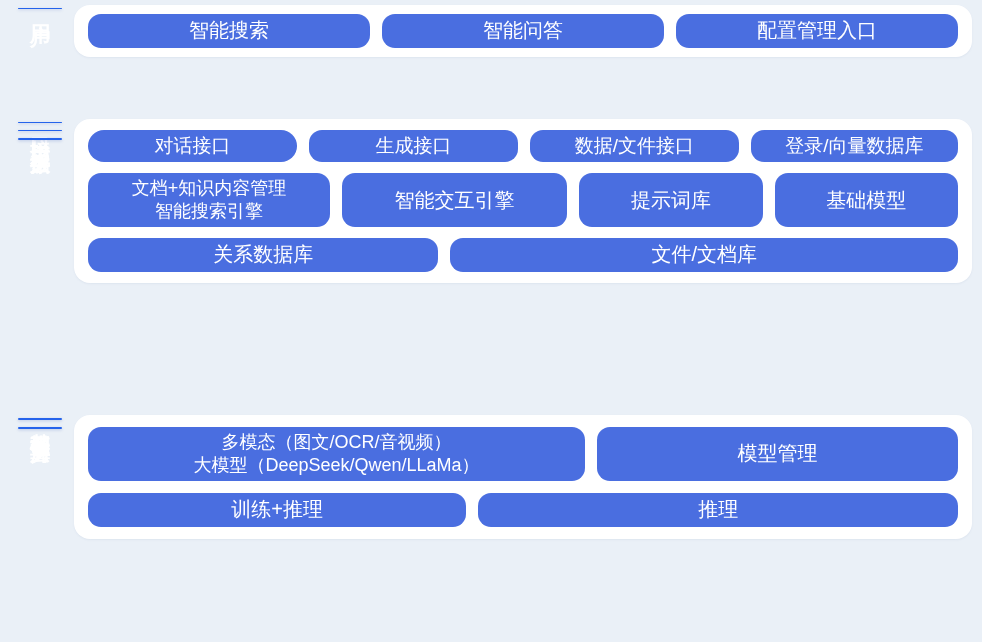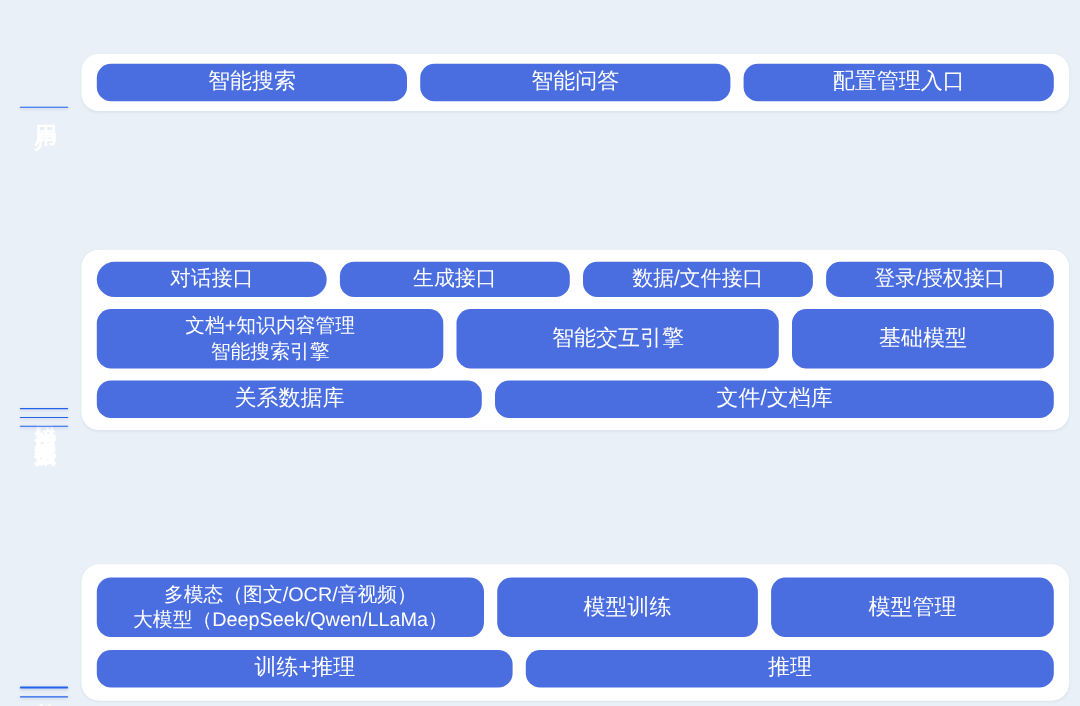--- a/index.html
+++ b/index.html
@@ -16,21 +16,21 @@
     width: 982px; height: 642px;
     box-sizing: border-box;
     padding: 0;
   }
 
   
   .band {
     position: absolute;
     left: 0; right: 0;
     display: flex;
-    align-items: flex-end;
+    align-items: flex-start;
   }
   .band-tabs {
     width: 62px;
     flex: 0 0 62px;
     display: flex;
     flex-direction: column;
     padding: 6px 0 6px 18px;
     box-sizing: border-box;
     gap: 7px;
   }
@@ -126,27 +126,28 @@
       <div class="vtab">接口</div>
       <div class="vtab">应用</div>
       <div class="vtab">数据层</div>
     </div>
     <div class="panel">
 
       <div class="row">
         <div class="cell small" style="flex:1.03 1 0;border-radius:27px;">对话接口</div>
         <div class="cell small" style="flex:1.03 1 0;">生成接口</div>
         <div class="cell small" style="flex:1.03 1 0;">数据/文件接口</div>
-        <div class="cell small" style="flex:1.02 1 0;">登录/授权接口</div>
+        <div class="cell small" style="flex:1.02 1 0;">登录/向量数据库</div>
       </div>
 
       <div class="row">
         <div class="cell tight" style="flex:1.35 1 0;">文档+知识内容管理
 智能搜索引擎</div>
         <div class="cell" style="flex:1.25 1 0;">智能交互引擎</div>
+        <div class="cell" style="flex:1 1 0;">提示词库</div>
         <div class="cell" style="flex:1 1 0;">基础模型</div>
       </div>
 
       <div class="row">
         <div class="cell" style="flex:1 1 0;">关系数据库</div>
         <div class="cell" style="flex:1.47 1 0;">文件/文档库</div>
       </div>
 
     </div>
   </div>
@@ -154,21 +155,20 @@
   <div class="band" id="band-infra">
     <div class="band-tabs">
       <div class="vtab">基础模型</div>
       <div class="vtab">算力层</div>
     </div>
     <div class="panel">
 
       <div class="row">
         <div class="cell tight" style="flex:1.52 1 0;">多模态（图文/OCR/音视频）
 大模型（DeepSeek/Qwen/LLaMa）</div>
-        <div class="cell" style="flex:1 1 0;">模型训练</div>
         <div class="cell" style="flex:1.09 1 0;">模型管理</div>
       </div>
 
       <div class="row">
         <div class="cell" style="flex:1 1 0;">训练+推理</div>
         <div class="cell" style="flex:1.28 1 0;">推理</div>
       </div>
 
     </div>
   </div>

